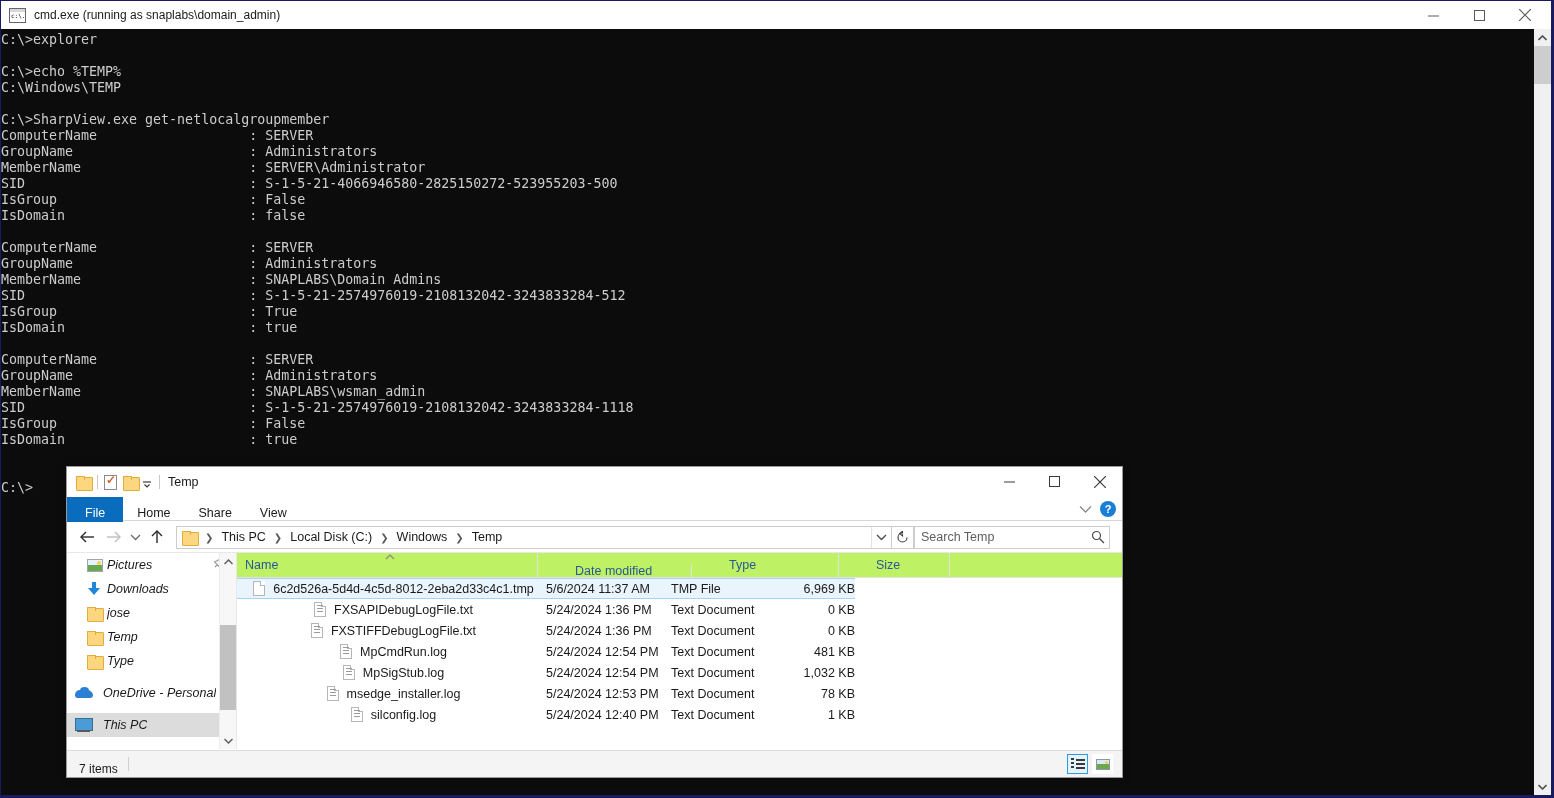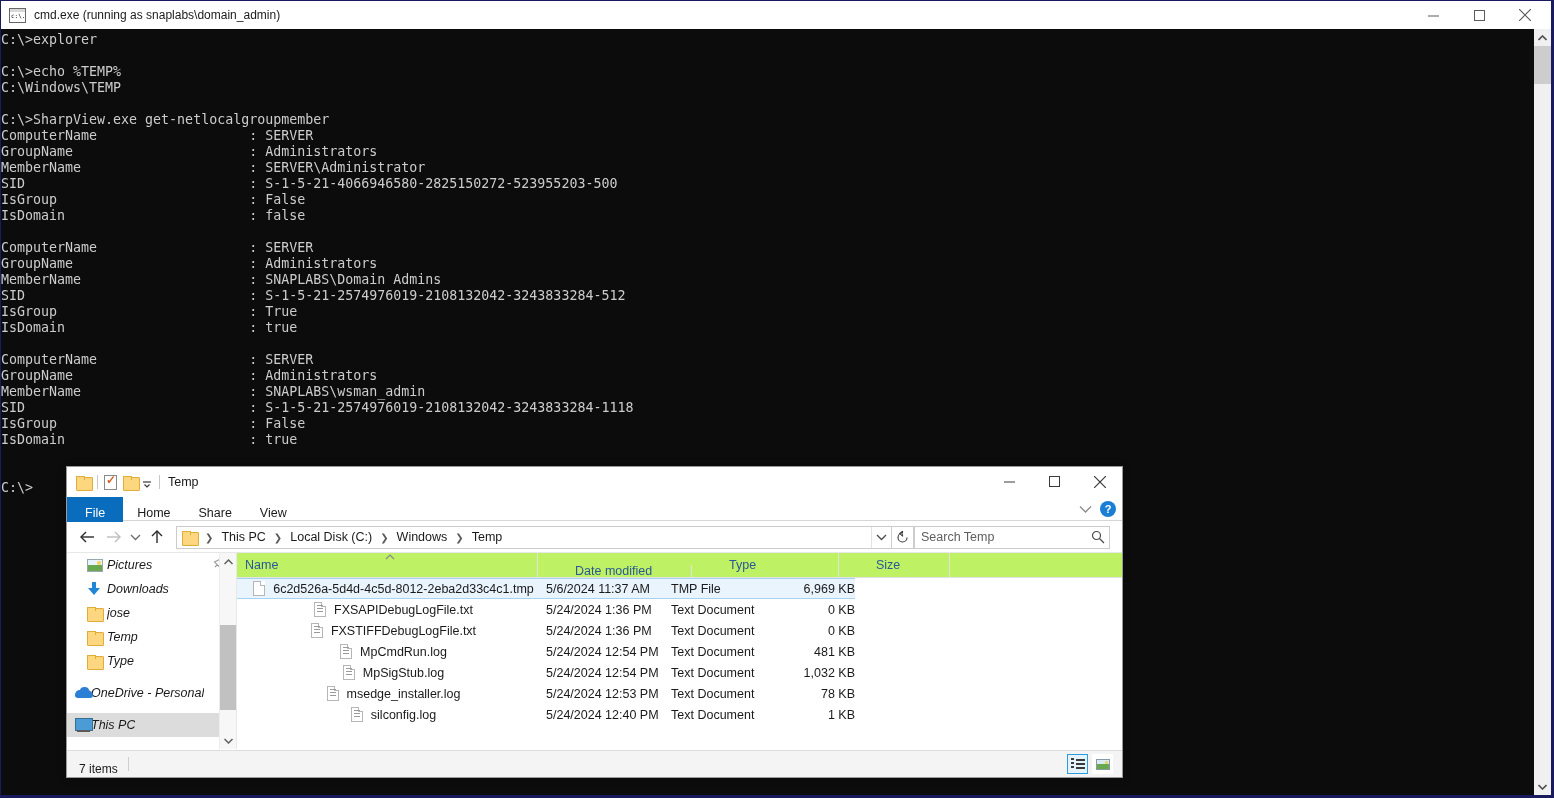--- a/index.html
+++ b/index.html
@@ -233,21 +233,21 @@
   }
   
   #nav-pane {
     width: 169px; flex: none; position: relative;
     background: #ffffff;
     overflow: hidden;
     font-style: italic;
   }
   .nav-item {
     height: 24px; display: flex; align-items: center;
-    padding-left: 24px; font-size: 12.5px; color: #1a1a1a;
+    padding-left: 36px; font-size: 12.5px; color: #1a1a1a;
     position: relative; white-space: nowrap;
   }
   .nav-item.sel { background: #dcdcdc; }
   .nav-ico {
     position: absolute; left: 8px; width: 17px; height: 16px;
     display: flex; align-items: center;
   }
   .nav-item.indent { padding-left: 40px; }
   .nav-item.indent .nav-ico { left: 20px; }
   .nav-label { overflow: hidden; }

